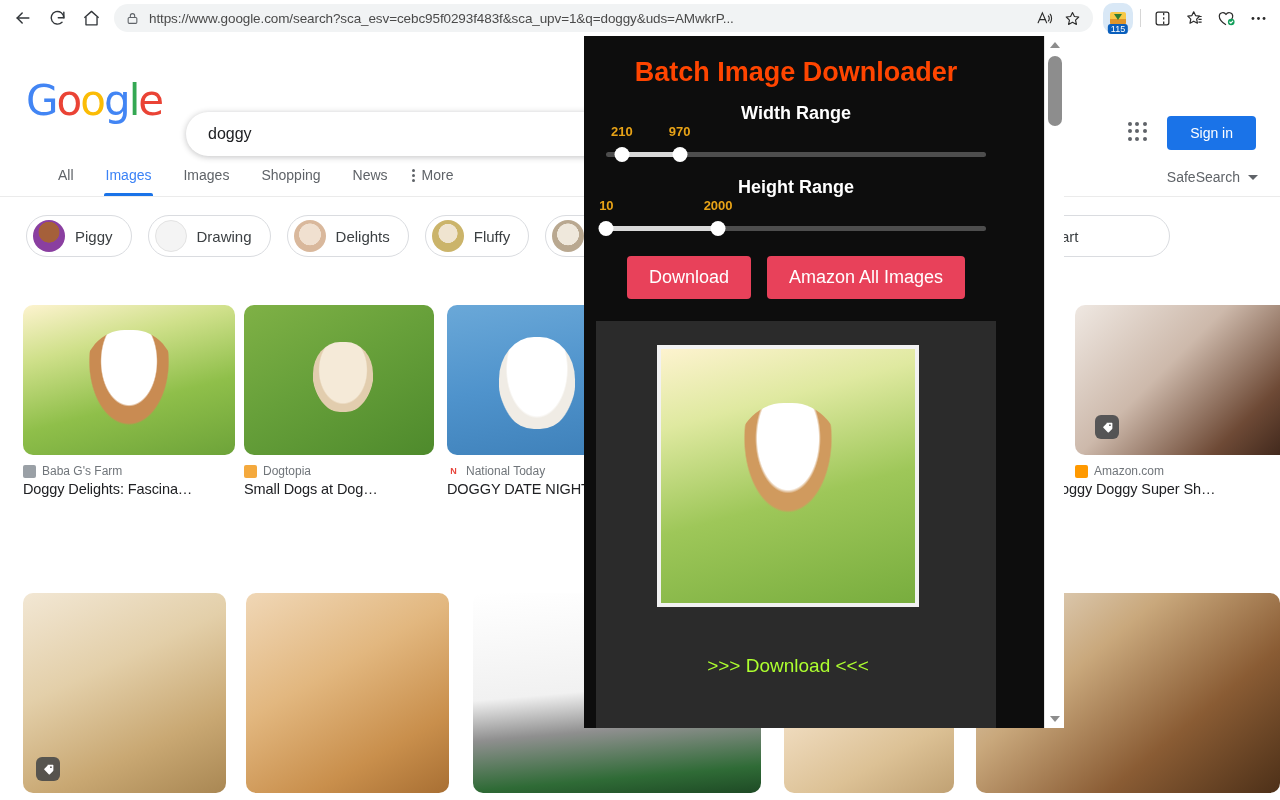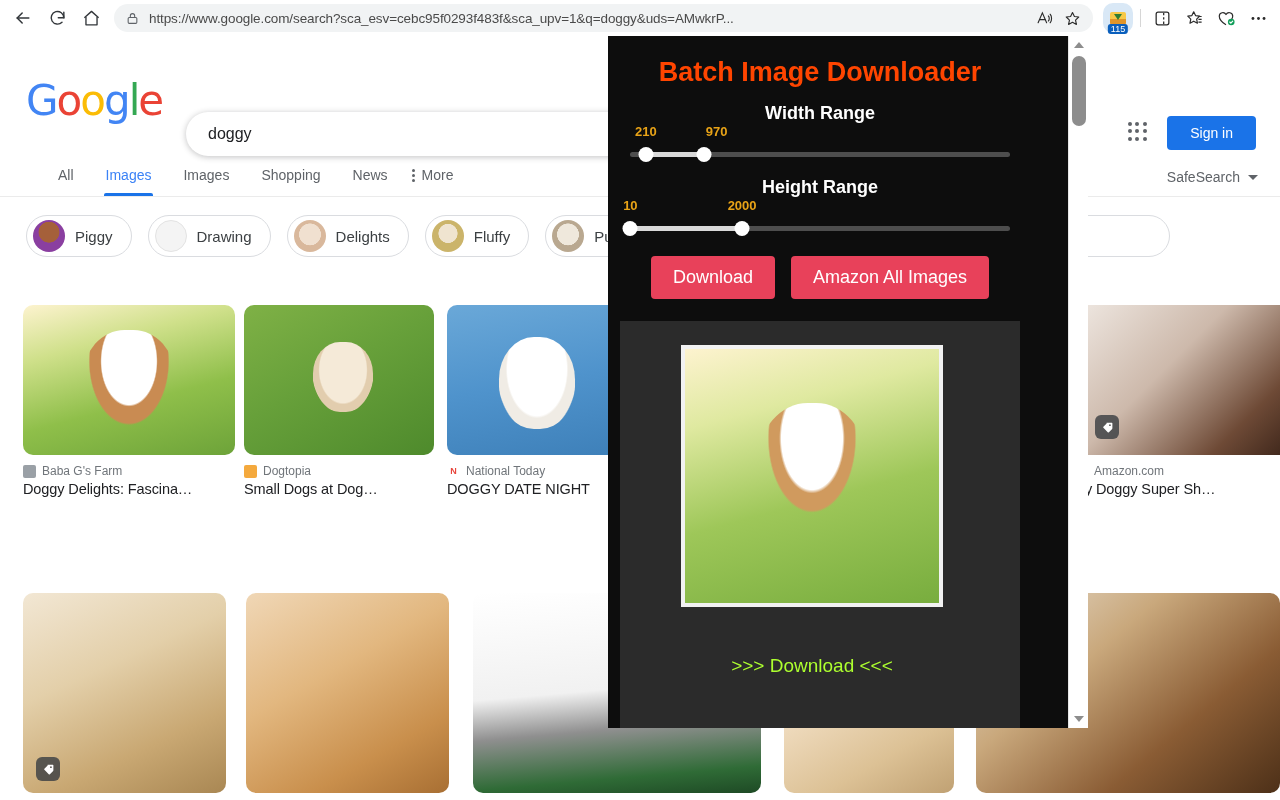--- a/index.html
+++ b/index.html
@@ -204,21 +204,21 @@
   }
   .tag-badge{
     position:absolute; left:8px; bottom:8px;
     width:24px;height:24px;border-radius:6px;
     background:rgba(60,64,67,.82);
     display:flex;align-items:center;justify-content:center;
   }
 
   
   .ext-panel {
-    position:absolute; left:608px; top:36px;
+    position:absolute; left:584px; top:36px;
     width:480px; height:692px;
     background:#0d0d0d;
     overflow:hidden;
     z-index:50;
     display:flex;
     gap:36px;
   }
   .ext-inner {
     width:460px; height:692px;
     padding:0;
@@ -567,21 +567,21 @@
 
     <div class="ext-title">Batch Image Downloader</div>
 
     <div class="range-label">Width Range</div>
     <div class="slider-wrap">
       <div class="slider-track"></div>
       <div class="slider-fill" id="wfill" style="left: 4.2%; width: 15.2%;"></div>
       <div class="slider-thumb" id="wthumb1" style="left: 4.2%;"></div>
       <div class="slider-thumb" id="wthumb2" style="left: 19.4%;"></div>
       <div class="slider-val" id="wval1" style="left: 4.2%;">210</div>
-      <div class="slider-val" id="wval2" style="left: 19.4%; margin-left: 13px;">970</div>
+      <div class="slider-val" id="wval2" style="left: 19.4%;">970</div>
     </div>
 
     <div class="range-label">Height Range</div>
     <div class="slider-wrap">
       <div class="slider-track"></div>
       <div class="slider-fill" id="hfill" style="left: 0.1%; width: 29.4%;"></div>
       <div class="slider-thumb" id="hthumb1" style="left: 0.1%;"></div>
       <div class="slider-thumb" id="hthumb2" style="left: 29.5%;"></div>
       <div class="slider-val" id="hval1" style="left: 0.1%;">10</div>
       <div class="slider-val" id="hval2" style="left: 29.5%;">2000</div>

